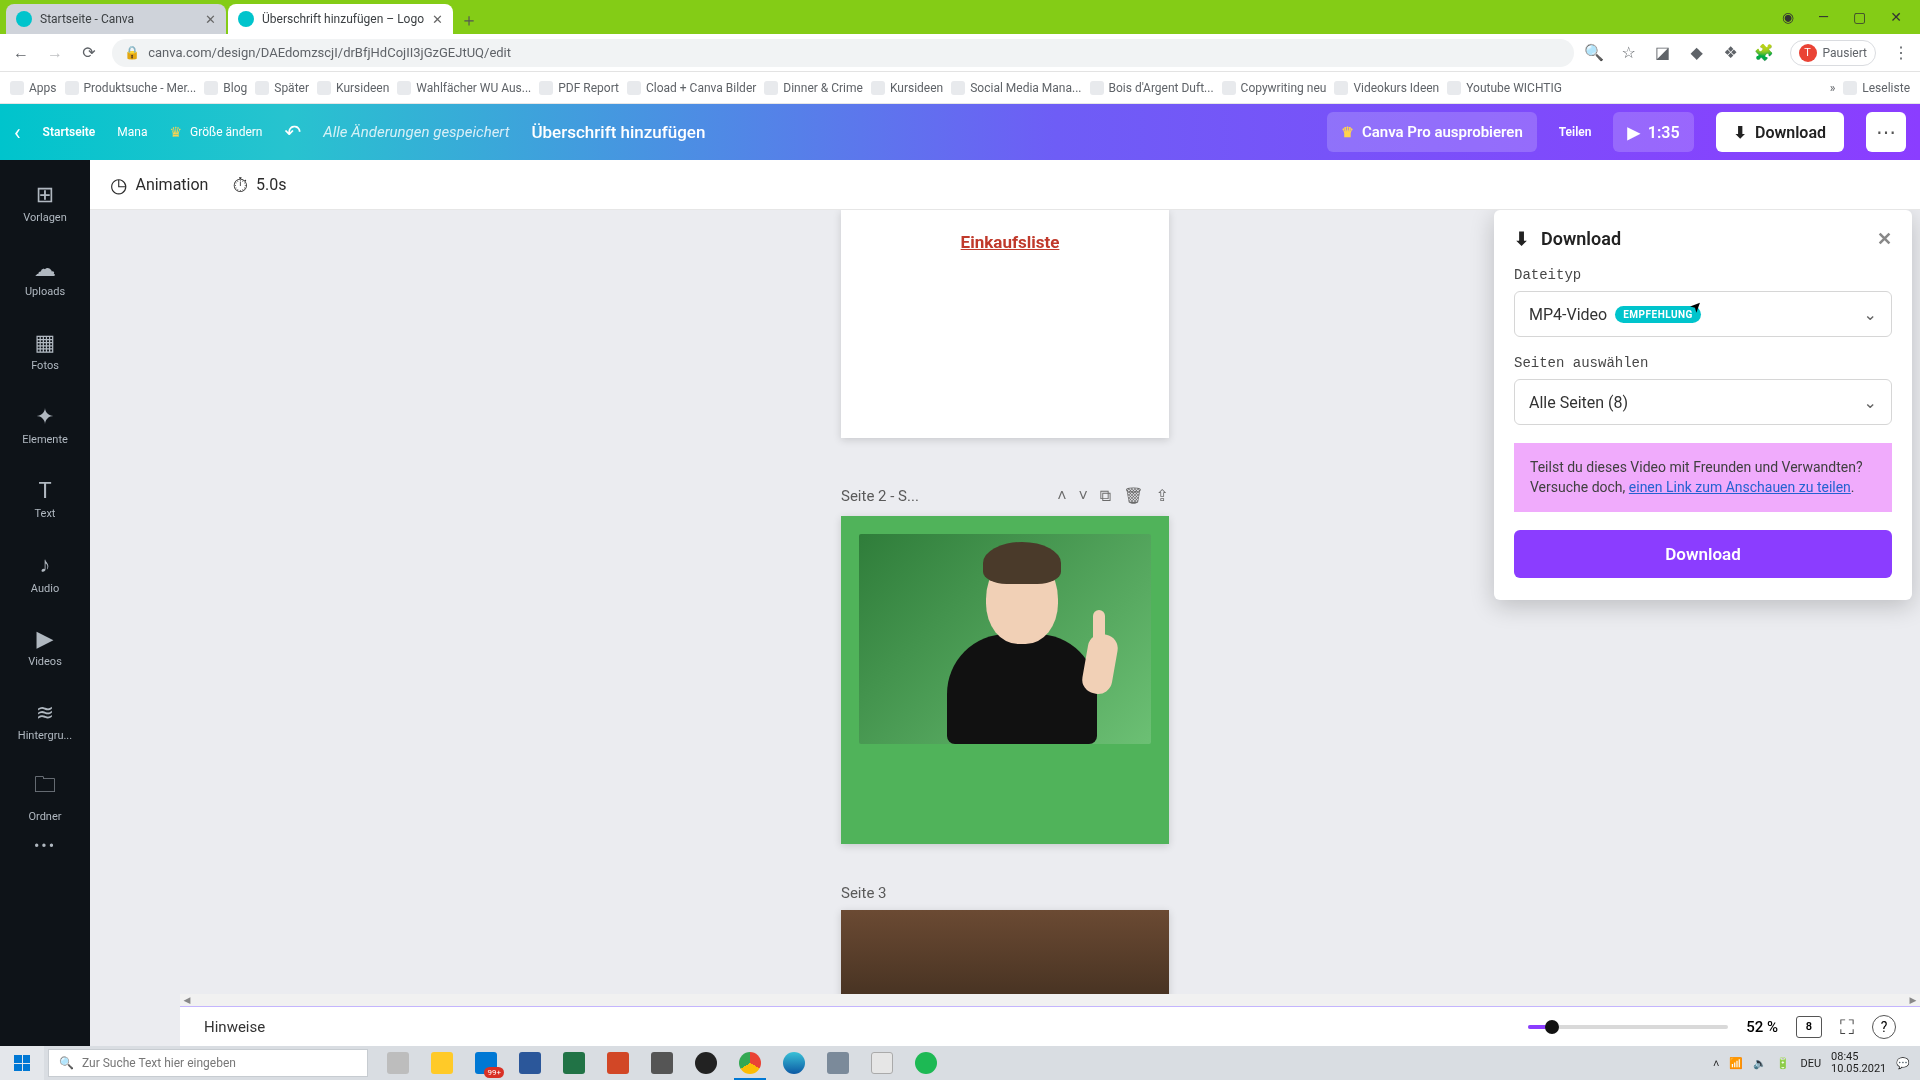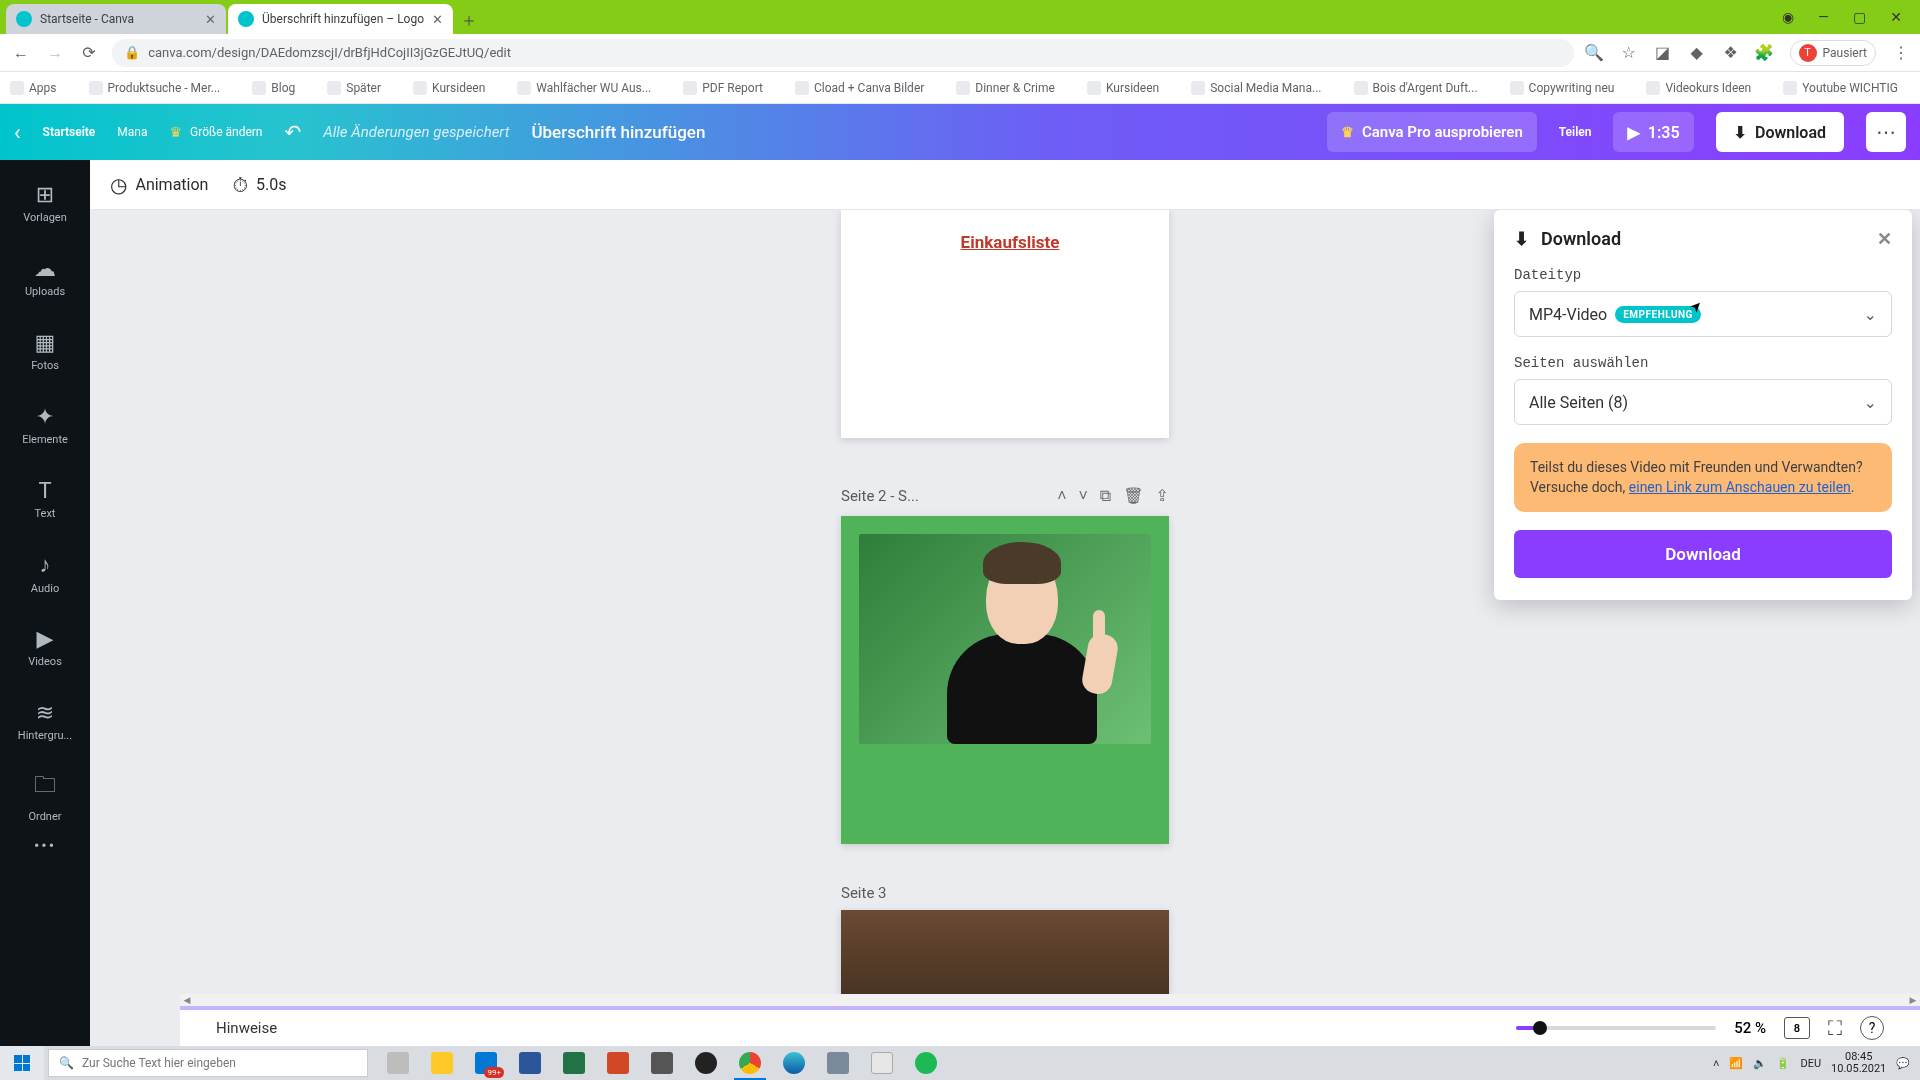--- a/index.html
+++ b/index.html
@@ -17,21 +17,21 @@
   .newtab { width: 28px; height: 28px; display: flex; align-items: center; justify-content: center; color: #555; font-size: 18px; }
 
   .addrbar { height: 38px; background: #fff; border-bottom: 1px solid #e3e3e3; display: flex; align-items: center; padding: 0 10px; gap: 12px; }
   .nav-icn { width: 22px; text-align: center; color: #5f6368; font-size: 16px; }
   .omnibox { flex: 1; height: 28px; background: #f1f3f4; border-radius: 14px; display: flex; align-items: center; padding: 0 12px; color: #5f6368; font-size: 13px; gap: 8px; }
   .addr-right { display: flex; align-items: center; gap: 16px; }
   .addr-right .dot { width: 18px; height: 18px; display: flex; align-items: center; justify-content: center; color: #5f6368; }
   .profile-pill { display: flex; align-items: center; gap: 6px; border: 1px solid #dadce0; border-radius: 14px; height: 26px; padding: 0 8px; font-size: 12px; color: #5f6368; }
   .profile-pill .av { width: 18px; height: 18px; border-radius: 50%; background: #ea4335; color: #fff; display: flex; align-items: center; justify-content: center; font-size: 11px; }
 
-  .bookbar { height: 32px; background: #fff; border-bottom: 1px solid #e6e6e6; display: flex; align-items: center; padding: 0 10px; gap: 32px; font-size: 12px; color: #5f6368; text-align: center; }
+  .bookbar { height: 32px; background: #fff; border-bottom: 1px solid #e6e6e6; display: flex; align-items: center; padding: 0 10px; gap: 8px; font-size: 12px; color: #5f6368; text-align: center; }
   .bm { display: flex; align-items: center; gap: 5px; white-space: nowrap; }
   .bm .ic { width: 14px; height: 14px; background: #e8eaed; border-radius: 3px; }
   .bookbar .spacer { flex: 1; }
 
   
   .canva-top { height: 56px; background: linear-gradient(90deg, #00c4cc 0%, #27c3cf 15%, #6e5df6 55%, #8b3dff 100%); display: flex; align-items: center; color: #fff; padding: 0 14px; gap: 22px; }
   .ct-btn { display: flex; align-items: center; gap: 8px; font-size: 12px; }
   .ct-btn.bold { font-weight: 600; }
   .ct-saved { color: rgba(255,255,255,0.8); font-style: italic; font-size: 15px; }
   .ct-title { flex: 1; font-size: 17px; font-weight: 500; }
@@ -85,26 +85,26 @@
   .hscroll .arrow { position: absolute; top: 0; width: 14px; height: 12px; text-align: center; font-size: 9px; color: #888; line-height: 12px; }
 
   
   .dl-panel { position: absolute; top: 0; right: 8px; width: 418px; background: #fff; border-radius: 6px; box-shadow: 0 6px 24px rgba(0,0,0,0.2); padding: 18px 20px 22px 20px; z-index: 50; }
   .dl-head { display: flex; align-items: center; gap: 12px; font-size: 18px; font-weight: 600; color: #222; margin-bottom: 18px; }
   .dl-close { margin-left: auto; color: #888; font-size: 18px; }
   .dl-label { font-size: 14px; color: #474747; margin-bottom: 8px; font-family: Liberation Mono, monospace; }
   .dl-select { border: 1px solid #d6d6d6; border-radius: 6px; height: 46px; display: flex; align-items: center; padding: 0 14px; font-size: 16px; color: #333; margin-bottom: 18px; position: relative; }
   .dl-select .chev { margin-left: auto; color: #666; }
   .badge { background: #00c4cc; color: #fff; font-size: 10px; font-weight: 700; letter-spacing: .5px; border-radius: 10px; padding: 3px 8px; margin-left: 8px; }
-  .dl-info { background: #fdba74; border-radius: 10px; padding: 14px 16px; font-size: 14px; color: #404040; line-height: 1.45; margin-bottom: 18px; }
+  .dl-info { background: #f0abfc; border-radius: 0; padding: 14px 16px; font-size: 14px; color: #404040; line-height: 1.45; margin-bottom: 18px; }
   .dl-info a { color: #2462d1; text-decoration: underline; }
   .dl-btn { background: #8b3dff; color: #fff; height: 48px; border-radius: 6px; display: flex; align-items: center; justify-content: center; font-size: 17px; font-weight: 600; }
 
   
-  .canva-bottom { position: absolute; left: 90px; right: 0; bottom: 0; height: 40px; background: #fff; border-top: 4px solid #c4b5fd; display: flex; align-items: center; padding: 0 36px; gap: 18px; }
+  .canva-bottom { position: absolute; left: 90px; right: 0; bottom: 0; height: 40px; background: #fff; border-top: 1px solid #c4b5fd; display: flex; align-items: center; padding: 0 24px; gap: 18px; }
   .cb-left { font-size: 15px; color: #333; }
   .cb-spacer { flex: 1; }
   .cb-slider { width: 200px; height: 4px; background: #d9d9d9; border-radius: 2px; position: relative; }
   .cb-slider .fill { position: absolute; left: 0; top: 0; bottom: 0; width: 12%; background: #8b3dff; border-radius: 2px; }
   .cb-slider .knob { position: absolute; left: 12%; top: 50%; width: 14px; height: 14px; background: #111; border-radius: 50%; transform: translate(-50%,-50%); }
   .cb-zoom { font-size: 15px; font-weight: 500; }
   .cb-grid { width: 26px; height: 22px; border: 1.5px solid #555; border-radius: 3px; display: flex; align-items: center; justify-content: center; font-size: 11px; font-weight: 600; }
   .cb-ic { font-size: 20px; color: #444; }
   .cb-help { width: 24px; height: 24px; border: 1.5px solid #555; border-radius: 50%; display: flex; align-items: center; justify-content: center; font-size: 14px; }
 
@@ -112,21 +112,21 @@
   .taskbar { position: absolute; left: 0; right: 0; bottom: 0; height: 34px; background: #d9dde2; display: flex; align-items: center; font-size: 12px; color: #333; }
   .tb-start { width: 44px; height: 100%; display: flex; align-items: center; justify-content: center; background: #e4e7eb; }
   .winlogo { width:16px; height:16px; display:grid; grid-template-columns:1fr 1fr; grid-template-rows:1fr 1fr; gap:1px; }
   .winlogo span { background:#0078d4; }
   .tb-search { width: 320px; height: 28px; margin-left: 4px; background: #fff; border: 1px solid #c7ccd1; display: flex; align-items: center; padding: 0 10px; gap: 8px; color: #777; }
   .tb-icons { display: flex; align-items: center; height: 100%; margin-left: 8px; }
   .tb-app { width: 44px; height: 100%; display: flex; align-items: center; justify-content: center; position: relative; }
   .tb-app.active::after { content:""; position:absolute; bottom:0; left:6px; right:6px; height:2px; background:#0078d4; }
   .app-ic { width: 22px; height: 22px; border-radius: 3px; }
   .tb-tray { margin-left: auto; display: flex; align-items: center; gap: 10px; padding: 0 10px; font-size: 11px; color: #222; }
-  .tb-clock { text-align: center; line-height: 1.1; }
+  .tb-clock { text-align: left; line-height: 1.1; }
 
   
   .cursor { position: absolute; width: 14px; height: 20px; pointer-events: none; z-index: 200; }
   .cursor::before { content: "➤"; color: #000; font-size: 14px; transform: rotate(-45deg); display: inline-block; }
 
   
   .pin-badge { position:absolute; bottom:2px; right:4px; background:#d93025; color:#fff; font-size:8px; border-radius:7px; padding:0 3px; line-height:11px; }
 </style>
 </head>
 <body>

